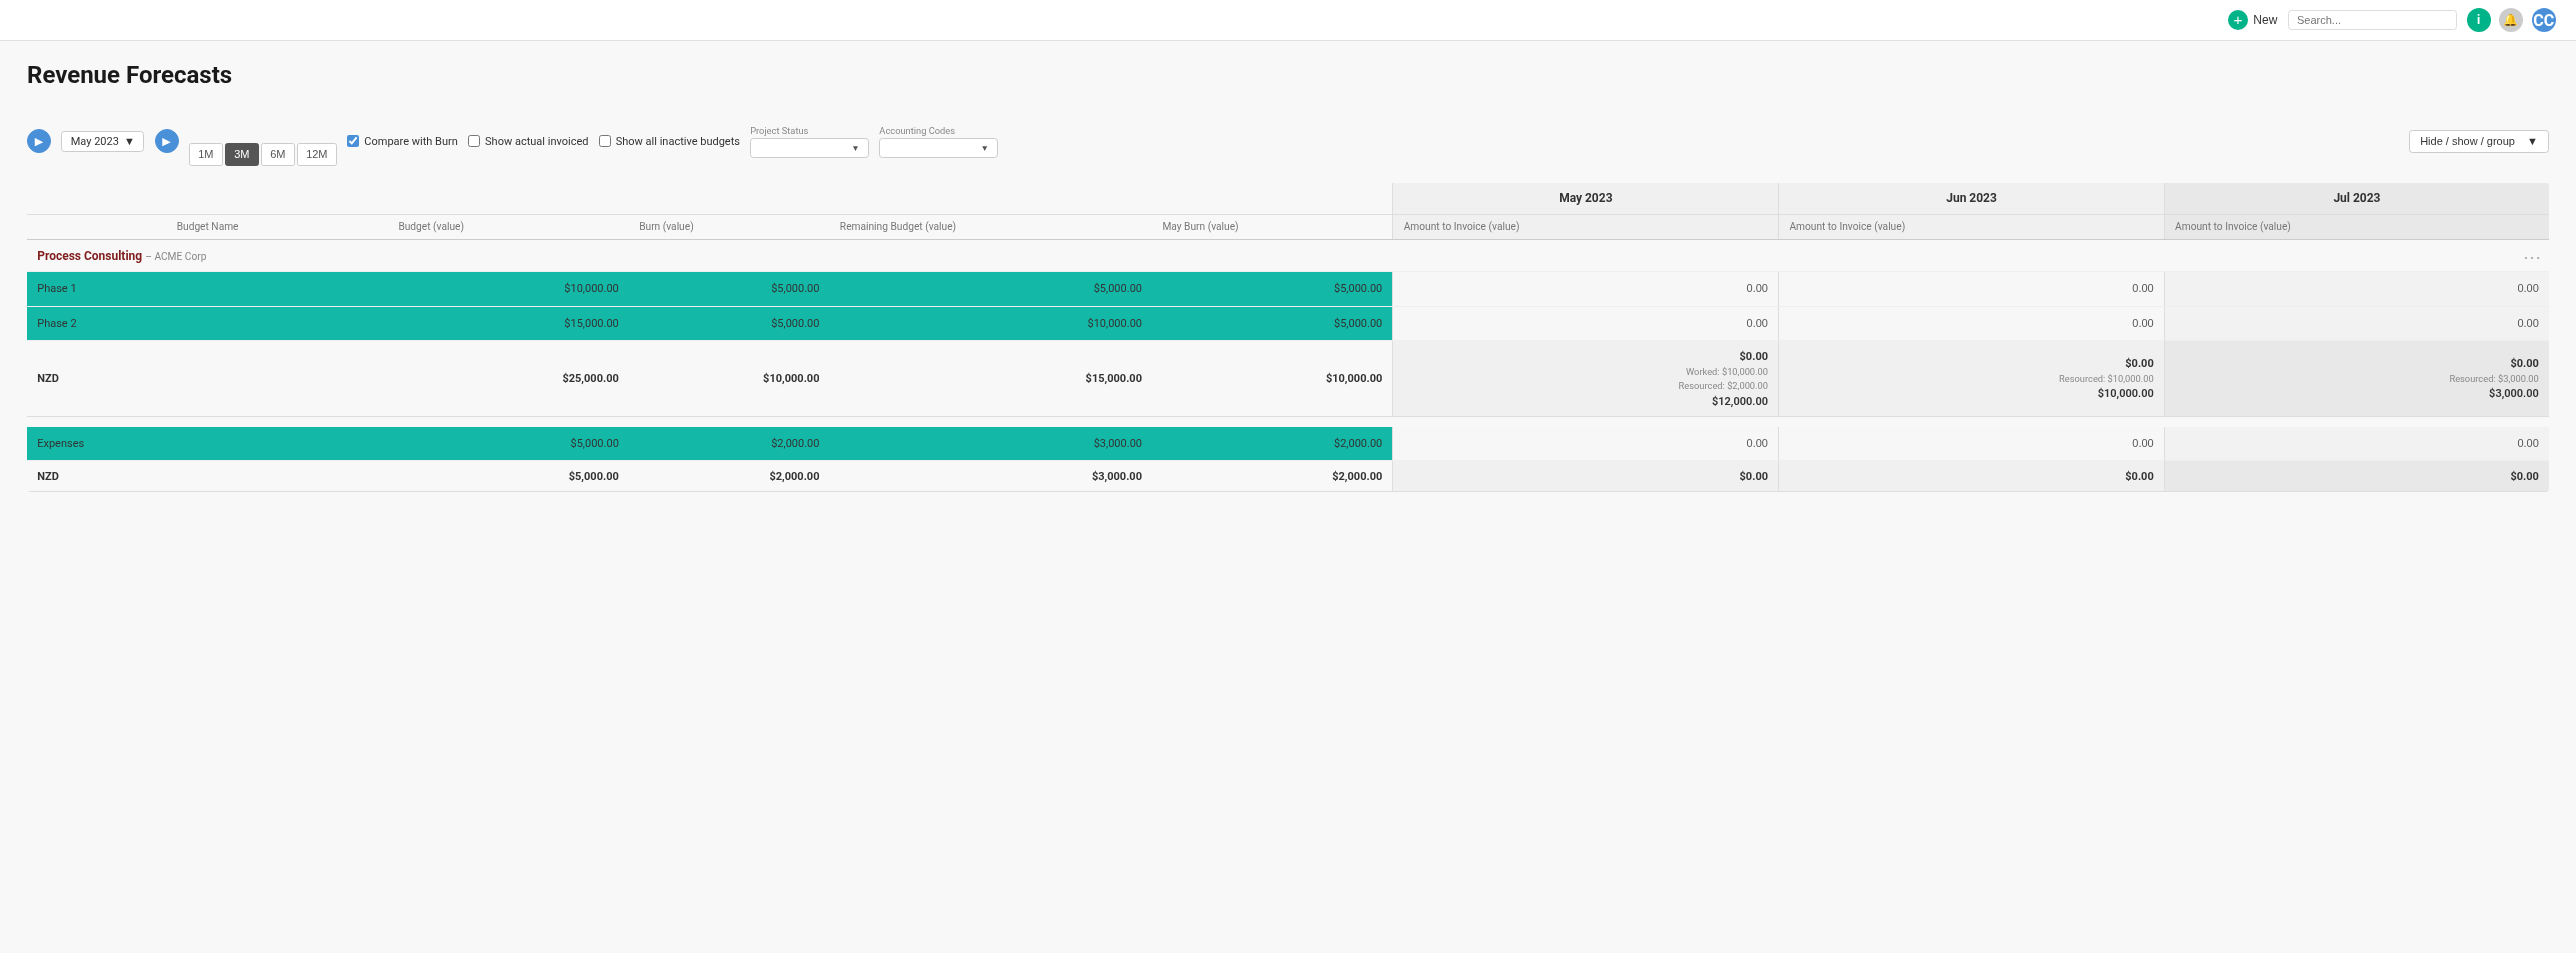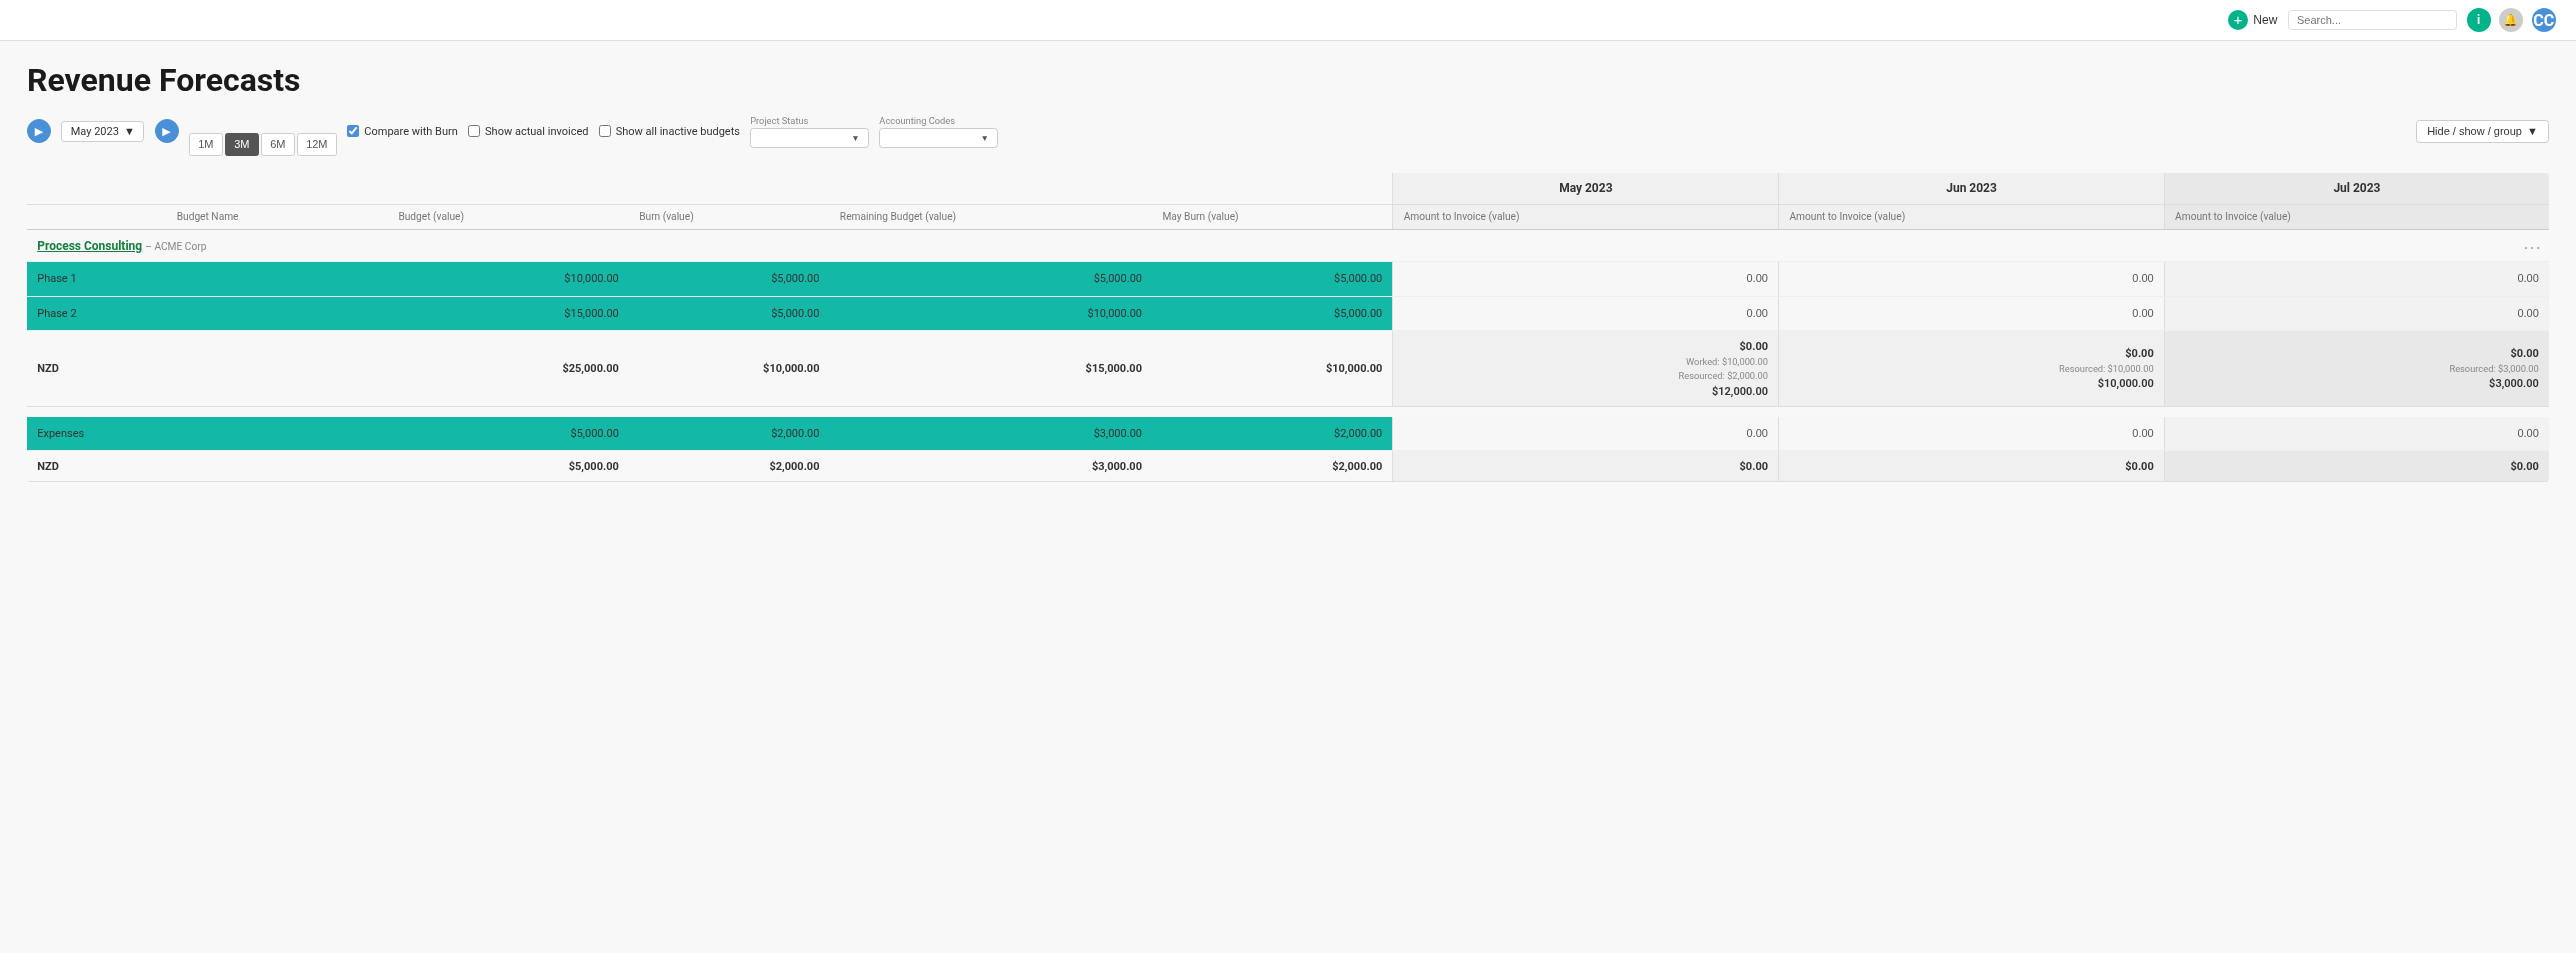--- a/index.html
+++ b/index.html
@@ -69,24 +69,24 @@
       font-weight: bold;
     }
     .icon-circle.green { background: #00b388; }
     .icon-circle.gray { background: #ccc; color: #555; }
     .page-content {
       padding: 20.3px 27px;
       background: #f8f8f8;
       min-height: calc(100vh - 41px);
     }
     h1 {
-      font-size: 32px;
+      font-size: 24px;
       font-weight: 700;
       color: #1a1a1a;
-      margin-bottom: 8px;
+      margin-bottom: 28px;
     }
     .tabs {
       display: flex;
       border-bottom: 0.8px solid #ddd;
       margin-bottom: 17px;
       background: #f8f8f8;
     }
     .tab {
       padding: 8.5px 0;
       margin-right: 24px;
@@ -194,21 +194,21 @@
       color: #555;
       min-width: 119px;
     }
     .dropdown-btn .chevron {
       margin-left: auto;
       font-size: 8.5px;
     }
     .hide-show-btn {
       display: flex;
       align-items: center;
-      gap: 5px;
+      gap: 12px;
       border: 0.8px solid #ccc;
       background: white;
       border-radius: 3.4px;
       padding: 4.2px 10.2px;
       cursor: pointer;
       font-size: 11px;
       color: #333;
       margin-left: auto;
     }
     .table-container {
@@ -249,23 +249,22 @@
     }
     .group-row td {
       padding: 8.5px 10.2px;
       font-weight: 600;
       font-size: 12px;
       color: #333;
       background: #f8f8f8;
       border-bottom: 0.8px solid #eee;
     }
     .group-name {
-      color: #15803d;
+      color: #7f1d1d;
       font-weight: 700;
-      text-decoration: underline;
     }
     .group-sub {
       color: #888;
       font-weight: 400;
       font-size: 10.2px;
     }
     .data-row td {
       padding: 10.2px 10.2px;
       border-bottom: 0.8px solid #eee;
       background: #14b8a6;

